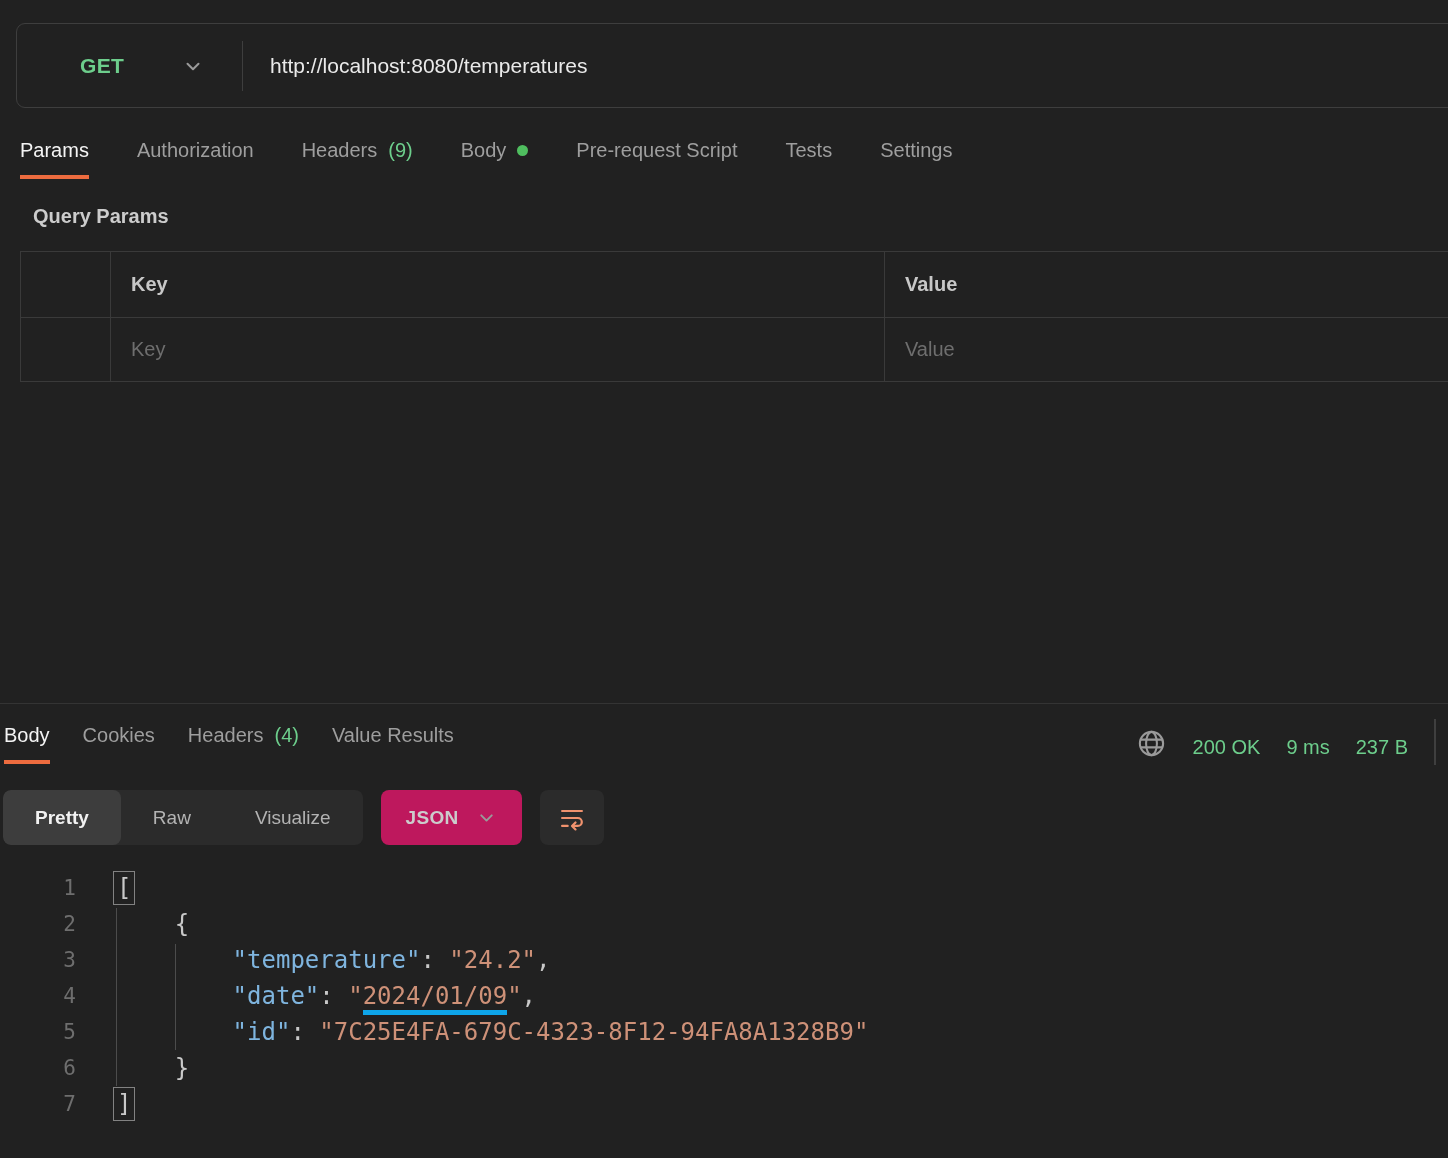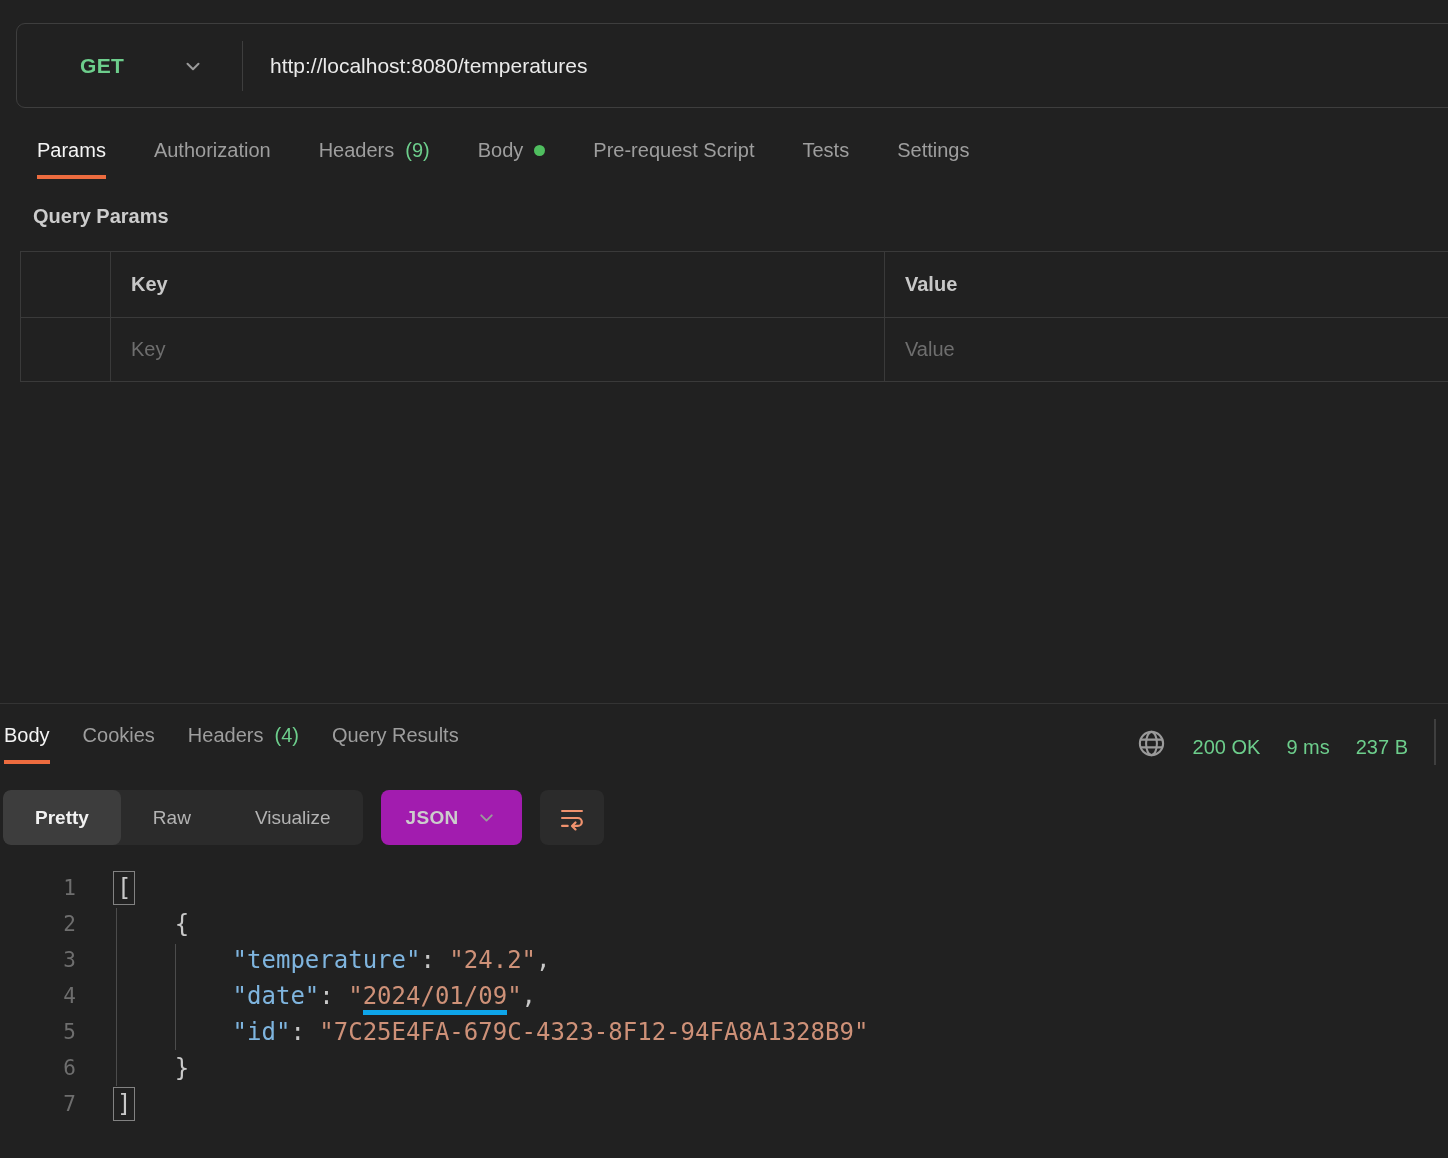--- a/index.html
+++ b/index.html
@@ -23,21 +23,21 @@
     width:225px; height:100%;
     display:flex; align-items:center; justify-content:space-between;
     padding:0 38px 0 27px; cursor:pointer;
   }
   .method-label { color:#6DCE8C; font-size:21px; font-weight:700; letter-spacing:.3px;margin-left:36px; }
   .bar-divider { width:1px; height:50px; background:#3E3E3E; }
   .url-text { padding-left:27px; font-size:21px; color:#EAEAEA; flex:1; }
 
   
   .req-tabs {
-    position:absolute; left:37px; top:139px;
+    position:absolute; left:20px; top:139px;
     display:flex; gap:48px; align-items:flex-start;
   }
   .tab {
     font-size:20px; color:#9E9E9E; padding-bottom:13px;
     cursor:pointer; display:flex; align-items:center; gap:11px;
     border-bottom:4px solid transparent;
   }
   .tab.active { color:#F4F4F4; border-bottom-color:#ED6C3F; }
   .count-green { color:#6DCE8C; }
   .green-dot { width:11px; height:11px; border-radius:50%; background:#4FBE5F; display:inline-block; }
@@ -82,21 +82,21 @@
 
   
   .view-bar { position:absolute; left:3px; top:790px; height:55px; display:flex; gap:18px; }
   .segmented { display:flex; background:#2B2B2B; border-radius:8px; overflow:hidden; }
   .seg {
     padding:0 32px; display:flex; align-items:center;
     font-size:19px; color:#B3B3B3; cursor:pointer;
   }
   .seg.active { background:#3D3D3D; color:#F2F2F2; border-radius:8px;font-weight:bold; }
   .json-btn {
-    background:#a21caf; border-radius:8px; cursor:pointer;
+    background:#be185d; border-radius:8px; cursor:pointer;
     display:flex; align-items:center; gap:17px; padding:0 25px;
   }
   .json-label { font-size:19px; font-weight:700; color:#CCCCCC; letter-spacing:.3px; }
   .wrap-btn {
     width:64px; background:#2B2B2B; border-radius:8px; cursor:pointer;
     display:flex; align-items:center; justify-content:center;
   }
 
   
   .code-area {
@@ -184,21 +184,21 @@
       <span>Body</span>
     </div>
     <div class="tab">
       <span>Cookies</span>
     </div>
     <div class="tab">
       <span>Headers</span>
       <span class="count-green">(4)</span>
     </div>
     <div class="tab">
-      <span>Query Results</span>
+      <span>Value Results</span>
     </div>
   </div>
 
   <div class="status-cluster">
     <span class="globe">
       <svg width="31" height="31" viewBox="0 0 24 24" fill="none" stroke="#9A9A9A" stroke-width="1.6">
         <circle cx="12" cy="12" r="9"></circle>
         <ellipse cx="12" cy="12" rx="4.2" ry="9"></ellipse>
         <path d="M3.6 9h16.8M3.6 15h16.8"></path>
       </svg>

